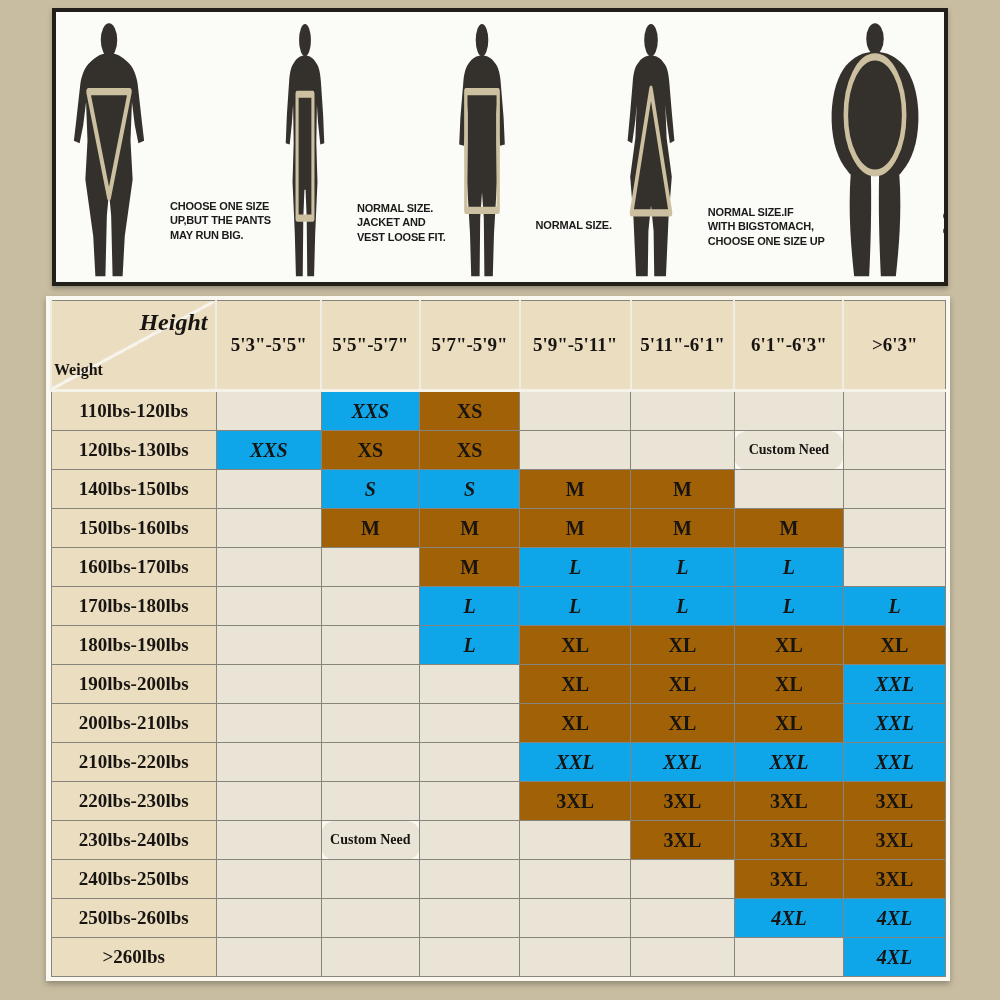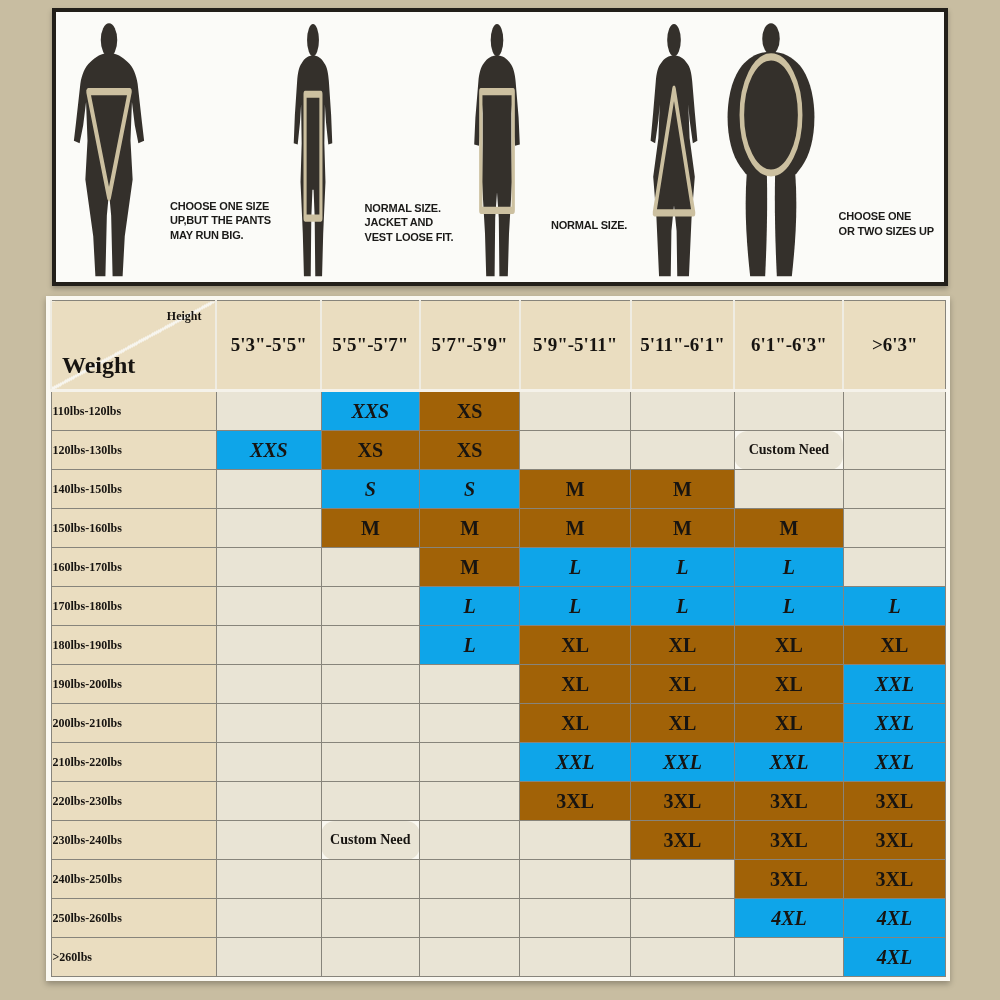--- a/index.html
+++ b/index.html
@@ -45,26 +45,26 @@
     border-bottom:3px solid #f5f2ea;border-left:2px solid #efece2;
   }
   th.corner{
     position:relative;
     background:
       linear-gradient(to bottom right,
         rgba(0,0,0,0) calc(50% - 2px), #f7f5ee calc(50% - 2px),
         #f7f5ee calc(50% + 1px), rgba(0,0,0,0) calc(50% + 1px)),
       #eaddc0;
   }
-  th.corner .c-top{position:absolute;top:8px;right:14px;font-size:12px;}
-  th.corner .c-bottom{position:absolute;bottom:10px;left:10px;font-size:24px;}
+  th.corner .c-top{position:absolute;top:8px;right:8px;font-size:24px;font-style:italic;}
+  th.corner .c-bottom{position:absolute;bottom:10px;left:2px;font-size:16px;}
   tbody th{
     background:#eaddc0;height:36px;
-    font-family:"Liberation Serif", serif;font-weight:bold;font-size:12px;color:#171411;
-    text-align:left;
+    font-family:"Liberation Serif", serif;font-weight:bold;font-size:19px;color:#171411;
+    text-align:center;
   }
   td{
     height:36px;text-align:center;vertical-align:middle;
     font-family:"Liberation Serif", serif;font-weight:bold;font-size:20px;color:#171411;
     background:#e9e4d5;
   }
   td.gray{background:#0ea5e9;font-style:italic;}
   td.white{background:#a16207;}
   td.small{font-size:14px;border-radius:14px;}
 </style>
@@ -105,20 +105,23 @@
       </svg>
       <div class="note">NORMAL SIZE.</div>
     </div>
 
     <div class="fig-group g4">
       <svg viewBox="0 0 120 200" preserveAspectRatio="none" width="78">
         <ellipse class="body-shape" cx="60" cy="14" rx="10.5" ry="12.5"></ellipse>
         <path class="body-shape" d="M60,26 C52,26 45,28 40,32 C35,35 33,40 32,46 L28,70 L24,92 L31,94 L36,76 L38,64 L36,90 L28,120 L33,152 L37,197 L55,197 L56,162 L60,142 L64,162 L65,197 L83,197 L87,152 L92,120 L84,90 L82,64 L84,76 L89,94 L96,92 L92,70 L88,46 C87,40 85,35 80,32 C75,28 68,26 60,26 Z"></path>
         <polygon class="overlay-shape" points="60,52 30,148 90,148"></polygon>
       </svg>
+      <div class="note">NORMAL SIZE.IF
+WITH BIGSTOMACH,
+CHOOSE ONE SIZE UP</div>
     </div>
 
     <div class="fig-group g5">
       <svg viewBox="0 0 120 200" preserveAspectRatio="none" width="100">
         <ellipse class="body-shape" cx="60" cy="13" rx="10.5" ry="12"></ellipse>
         <path class="body-shape" d="M60,23 C46,23 34,27 25,34 C15,42 9,55 8,70 C7,88 13,103 23,112 L30,118 L90,118 L97,112 C107,103 113,88 112,70 C111,55 105,42 95,34 C86,27 74,23 60,23 Z"></path>
         <path class="body-shape" d="M31,116 C28,142 30,168 35,197 L53,197 C55,170 56,142 55,116 Z"></path>
         <path class="body-shape" d="M65,116 C64,142 65,170 67,197 L85,197 C90,168 92,142 89,116 Z"></path>
         <ellipse class="overlay-shape" cx="60" cy="72" rx="35" ry="45"></ellipse>
       </svg>

